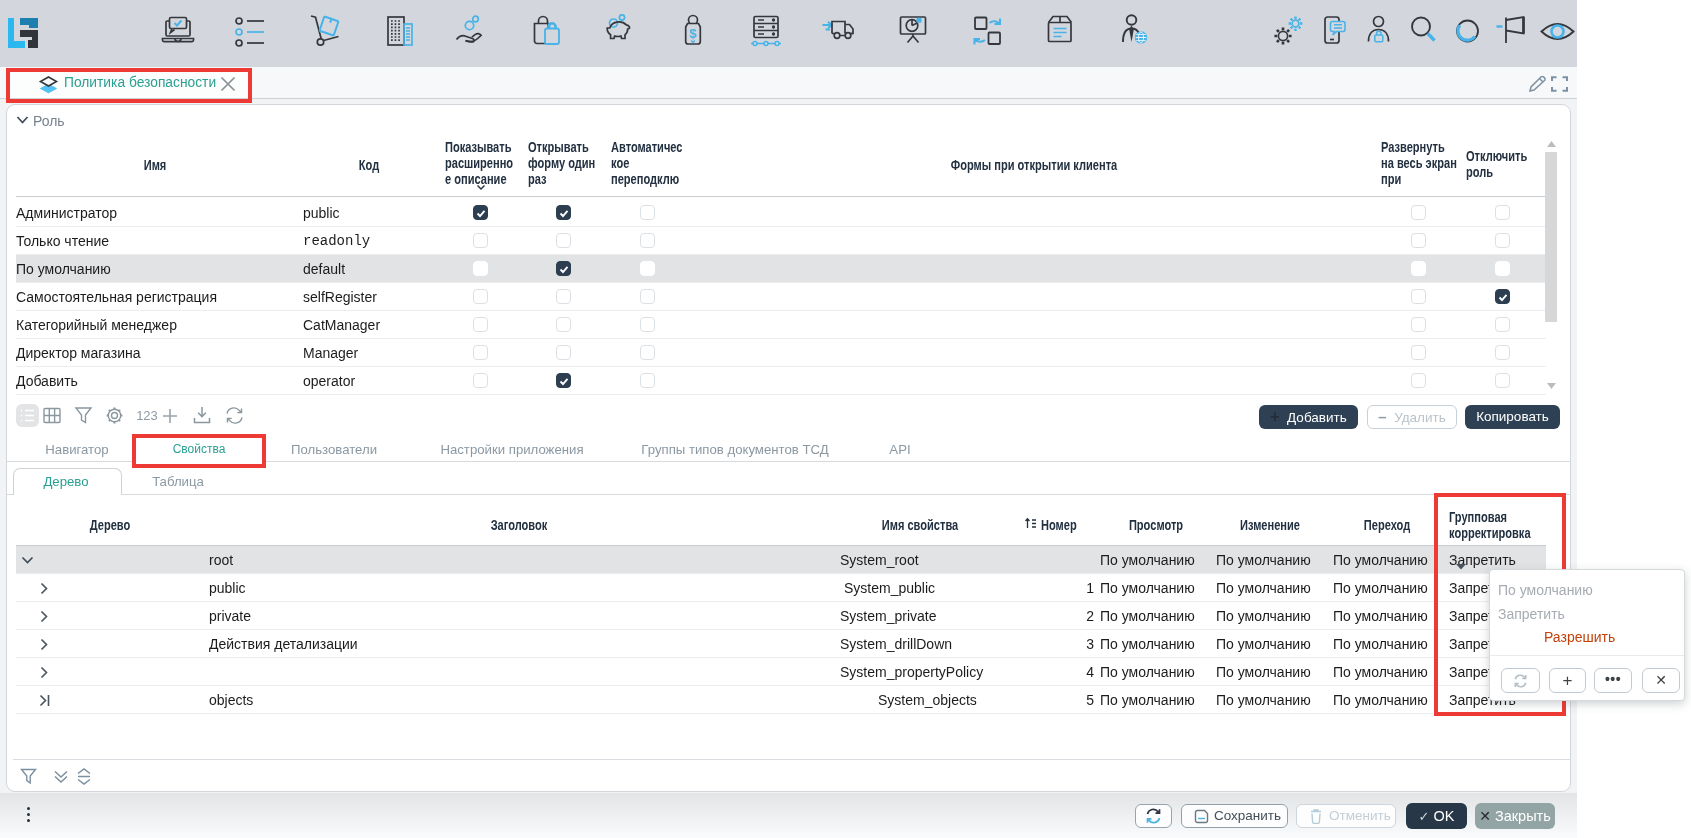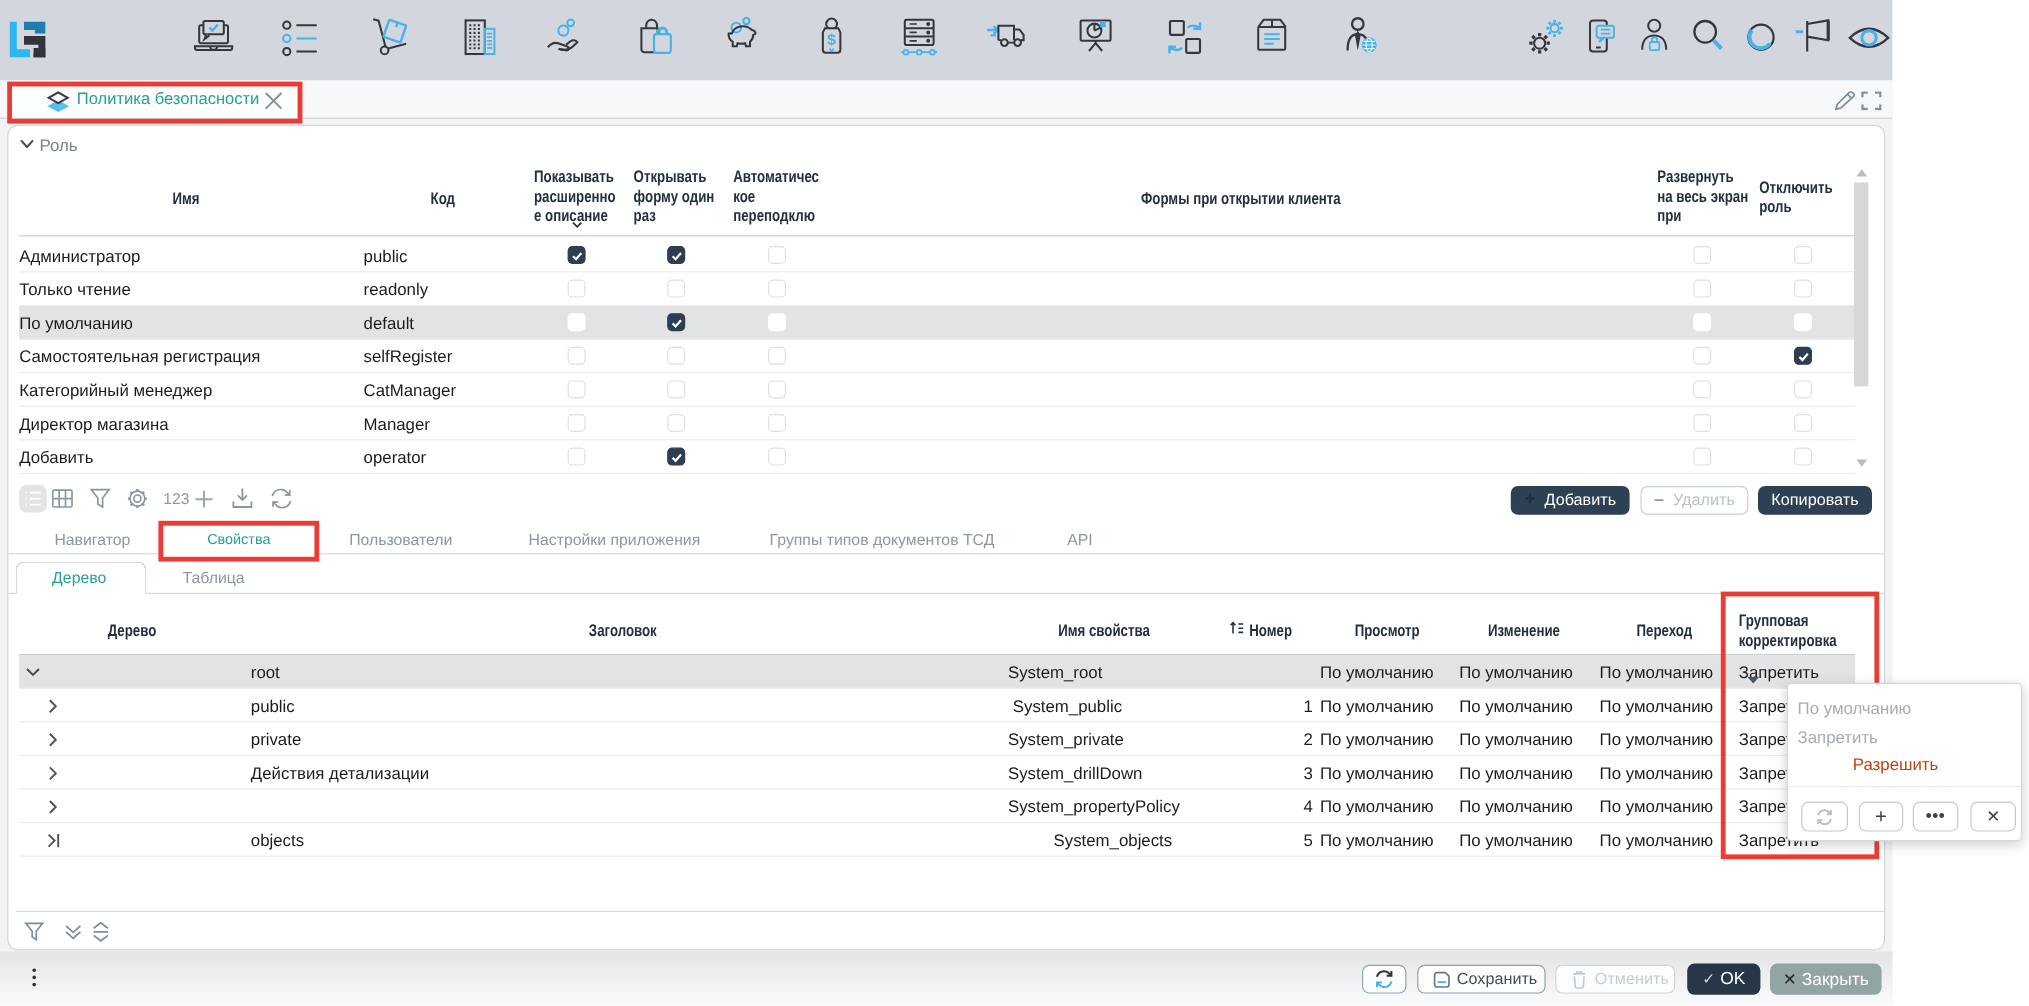--- a/index.html
+++ b/index.html
@@ -238,21 +238,21 @@
   <div class="abs" style="left:16px;top:196px;width:1530px;height:1px;background:#c9cdd1;"></div>
   <svg class="abs" style="left:476px;top:184px;" width="10" height="7" viewBox="0 0 10 7" fill="none" stroke="#223040" stroke-width="1.4">
       <path d="M1.5 1.5 L5 5 L8.5 1.5"></path>
     </svg>
 
   <div class="abs" style="left:16px;top:255px;width:1530px;height:28px;background:#e2e3e4;"></div>
 
   <div class="t row28" style="left:16px;top:199px;">Администратор</div>
   <div class="t row28" style="left:303px;top:199px;">public</div>
   <div class="t row28" style="left:16px;top:227px;">Только чтение</div>
-  <div class="t row28" style="left:303px;top:227px;">readonly</div>
+  <div class="t row28" style="left:303px;top:227px;font-family:Liberation Mono, monospace;">readonly</div>
   <div class="t row28" style="left:16px;top:255px;">По умолчанию</div>
   <div class="t row28" style="left:303px;top:255px;">default</div>
   <div class="t row28" style="left:16px;top:283px;">Самостоятельная регистрация</div>
   <div class="t row28" style="left:303px;top:283px;">selfRegister</div>
   <div class="t row28" style="left:16px;top:311px;">Категорийный менеджер</div>
   <div class="t row28" style="left:303px;top:311px;">CatManager</div>
   <div class="t row28" style="left:16px;top:339px;">Директор магазина</div>
   <div class="t row28" style="left:303px;top:339px;">Manager</div>
   <div class="t row28" style="left:16px;top:367px;">Добавить</div>
   <div class="t row28" style="left:303px;top:367px;">operator</div>
@@ -501,21 +501,21 @@
     <path d="M1.5 3.5 a2 2 0 0 1 2 -2 h7 l3 3 v7 a2 2 0 0 1 -2 2 h-8 a2 2 0 0 1 -2 -2 Z"></path>
     <path d="M4 9.5 h7" stroke="#4ab3e2"></path>
   </svg>
   <div class="t" style="left:1214px;top:804px;height:23px;line-height:23px;color:#434e59;font-size:13.5px;">Сохранить</div>
   <div class="abs" style="left:1296px;top:804px;width:100px;height:24px;background:#fdfdfd;border:1px solid #ccd6dc;border-radius:6px;box-sizing:border-box;"></div>
   <svg class="abs" style="left:1309px;top:808px;" width="14" height="16" viewBox="0 0 14 16" fill="none" stroke="#b5cdd8" stroke-width="1.4">
     <path d="M2 3.5 h10 M5 3.5 V2 h4 v1.5 M3 5.5 l.6 8.5 a1.5 1.5 0 0 0 1.5 1.4 h3.8 a1.5 1.5 0 0 0 1.5 -1.4 L11 5.5"></path>
   </svg>
   <div class="t" style="left:1329px;top:804px;height:23px;line-height:23px;color:#c3ced6;font-size:13.5px;">Отменить</div>
   <div class="abs" style="left:1406px;top:803px;width:61px;height:26px;background:#273747;border-radius:6px;color:#fff;font-size:14.5px;line-height:26px;text-align:center;"><span style="font-size:13px;color:#cfd4d9;">✓</span> OK</div>
-  <div class="abs" style="left:1475px;top:803px;width:93px;height:26px;background:#93a4a4;border-radius:6px;color:#fff;font-size:14.5px;line-height:26px;text-align:center;"><span style="color:#23282c;font-size:14px;">✕</span> Закрыть</div>
+  <div class="abs" style="left:1475px;top:803px;width:80px;height:26px;background:#93a4a4;border-radius:6px;color:#fff;font-size:14.5px;line-height:26px;text-align:center;"><span style="color:#23282c;font-size:14px;">✕</span> Закрыть</div>
 
   <svg class="abs" style="z-index:45;left:1456px;top:564px;" width="10" height="6" viewBox="0 0 10 6">
       <path d="M0 0 H10 L5 5.5 Z" fill="#4a545e"></path>
     </svg>
   <div class="abs" style="z-index:60;left:1489px;top:569px;width:196px;height:132px;background:#fff;border:1px solid #d5d9dc;border-radius:4px;box-sizing:border-box;box-shadow:0 3px 10px rgba(60,70,80,0.25);"></div>
   <div class="t" style="z-index:61;left:1498px;top:578px;height:24px;line-height:24px;color:#a6acb2;">По умолчанию</div>
   <div class="t" style="z-index:61;left:1498px;top:602px;height:24px;line-height:24px;color:#a6acb2;">Запретить</div>
   <div class="t" style="z-index:61;left:1544px;top:625px;height:24px;line-height:24px;color:#c2410c;">Разрешить</div>
   <div class="abs" style="z-index:61;left:1490px;top:655px;width:194px;height:1px;background:#e8eaec;"></div>
   <div class="abs" style="z-index:61;left:1501px;top:668px;width:39px;height:25px;border:1px solid #c3cad0;border-radius:6px;box-sizing:border-box;background:#fff;"></div>

